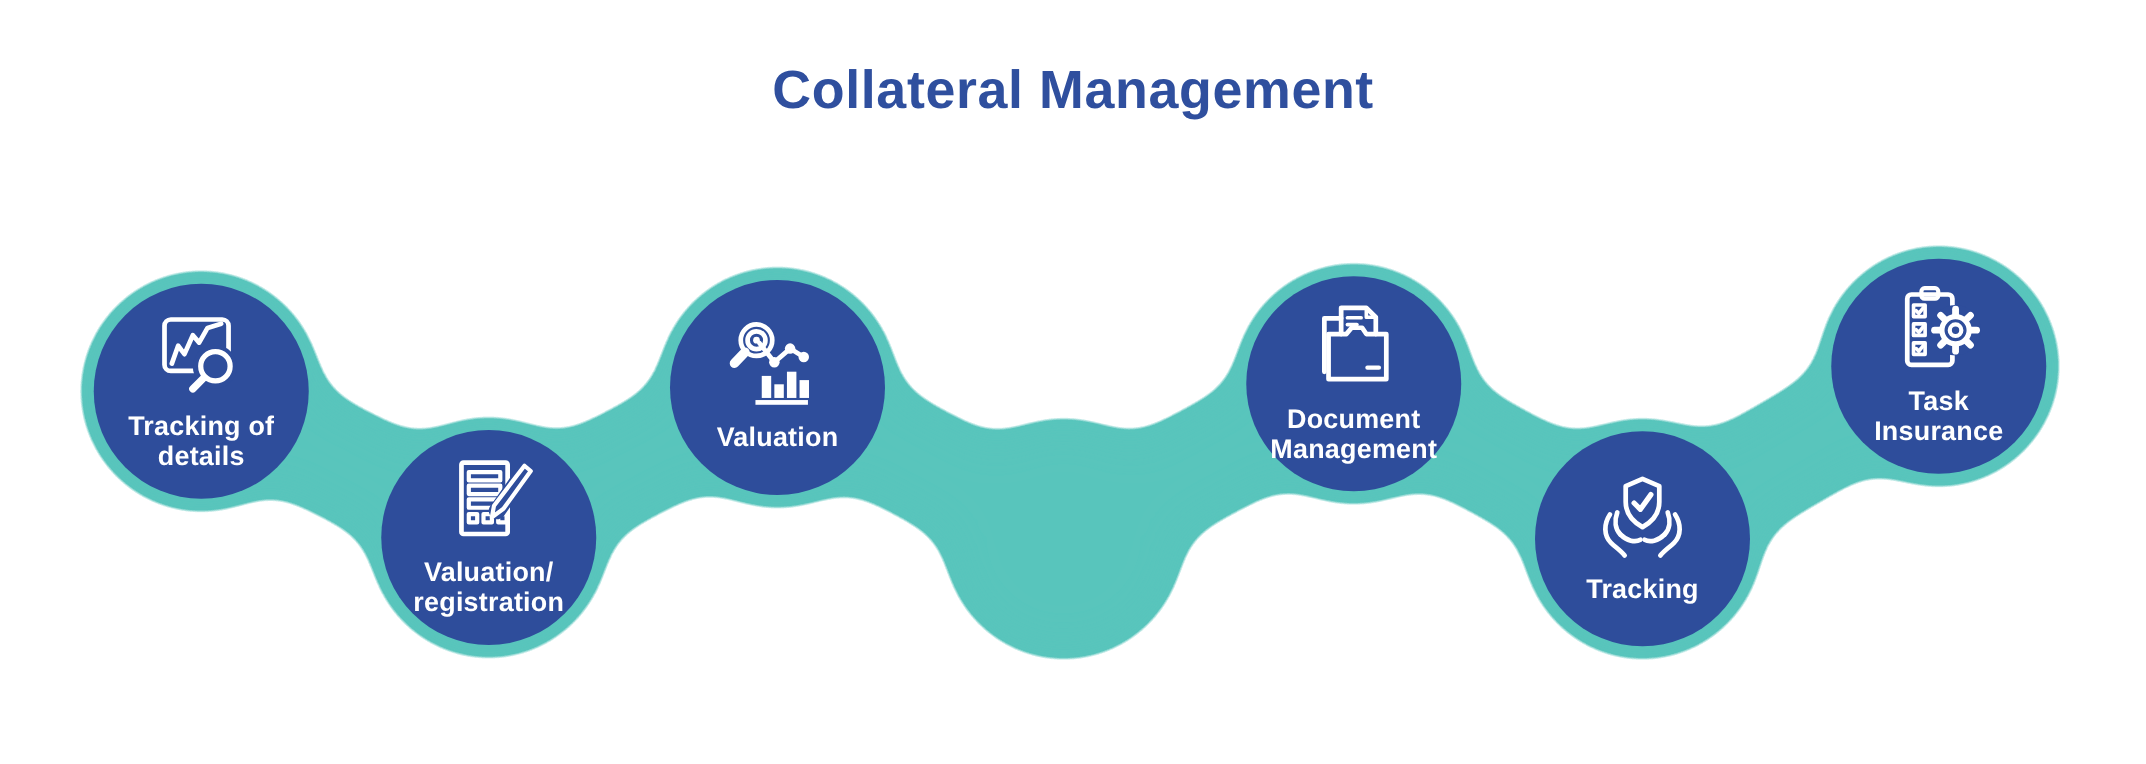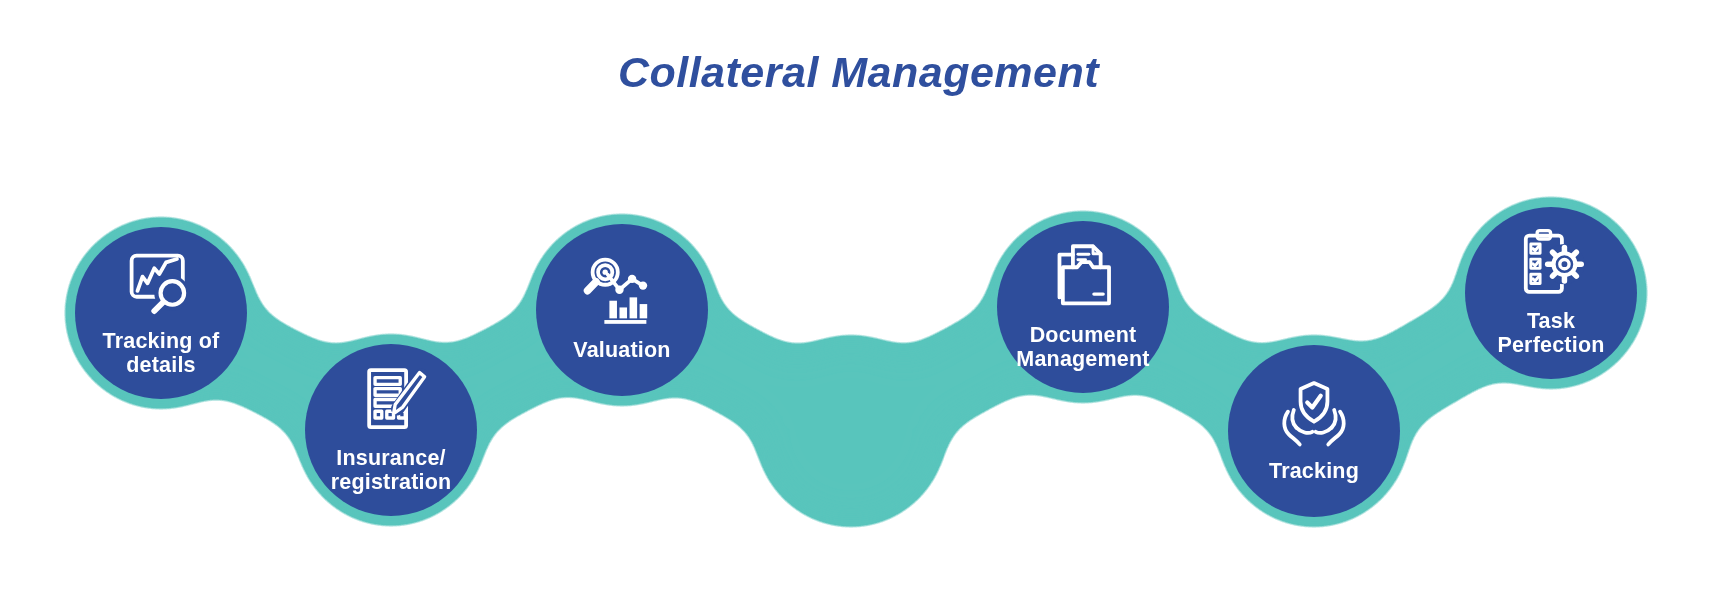--- a/index.html
+++ b/index.html
@@ -6,21 +6,20 @@
   body{
     width:1717px;height:611px;background:#ffffff;overflow:hidden;
     font-family:"Liberation Sans",sans-serif;
     position:relative;
   }
   .stage{position:absolute;inset:0;}
   .title{
     position:absolute;top:48px;left:0;width:100%;margin:0;
     text-align:center;font-size:43px;font-weight:700;letter-spacing:.5px;
     color:#2f4f9e;
-    font-style:italic;
   }
   .band{position:absolute;left:0;top:0;}
   .node{
     position:absolute;width:172px;height:172px;border-radius:50%;
     background:#2e4d9b;
     left:calc(var(--cx)*1px - 86px);
     top:calc(var(--cy)*1px - 86px);
     display:flex;flex-direction:column;align-items:center;justify-content:center;
     padding-bottom:6px;box-sizing:border-box;
   }
@@ -80,21 +79,21 @@
       <rect x="24" y="12" width="44" height="68" rx="2"></rect>
       <rect x="31" y="21" width="30" height="8" stroke-width="4"></rect>
       <rect x="31" y="34" width="30" height="8" stroke-width="4"></rect>
       <rect x="31" y="47" width="30" height="8" stroke-width="4"></rect>
       <rect x="31" y="61" width="8" height="8" stroke-width="4"></rect>
       <rect x="45" y="61" width="8" height="8" stroke-width="4"></rect>
       <rect x="59" y="61" width="8" height="8" stroke-width="4"></rect>
       <line x1="86" y1="18" x2="58" y2="58" stroke="#2e4d9b" stroke-width="16"></line>
       <path d="M84,15 L90,20 L64,56 L53,64 L55,53 Z" stroke-width="4"></path>
     </svg>
-    <div class="label">Insurance/
+    <div class="label">Valuation/
 registration</div>
   </div>
 
   <div class="node" style="--cx:622;--cy:310">
     <svg class="icon" viewBox="0 0 100 100" fill="none" stroke="#ffffff" stroke-width="4.5" stroke-linecap="round" stroke-linejoin="round">
       <rect x="29" y="81" width="50" height="4.5" fill="#ffffff" stroke="none"></rect>
       <rect x="35" y="58" width="9" height="21" fill="#ffffff" stroke="none"></rect>
       <rect x="47" y="66" width="9" height="13" fill="#ffffff" stroke="none"></rect>
       <rect x="59" y="54" width="9" height="25" fill="#ffffff" stroke="none"></rect>
       <rect x="71" y="62" width="9" height="17" fill="#ffffff" stroke="none"></rect>
@@ -161,16 +160,16 @@
         <line x1="55.7" y1="59.3" x2="51.8" y2="63.2"></line>
         <line x1="51.5" y1="49" x2="46" y2="49"></line>
         <line x1="55.7" y1="38.7" x2="51.8" y2="34.8"></line>
         <line x1="66" y1="34.5" x2="66" y2="29"></line>
         <line x1="76.3" y1="38.7" x2="80.2" y2="34.8"></line>
       </g>
       <circle cx="66" cy="49" r="13" stroke-width="5"></circle>
       <circle cx="66" cy="49" r="5.5" stroke-width="4"></circle>
     </svg>
     <div class="label">Task
-Perfection</div>
+Insurance</div>
   </div>
 
 </div>
 
 </body></html>

